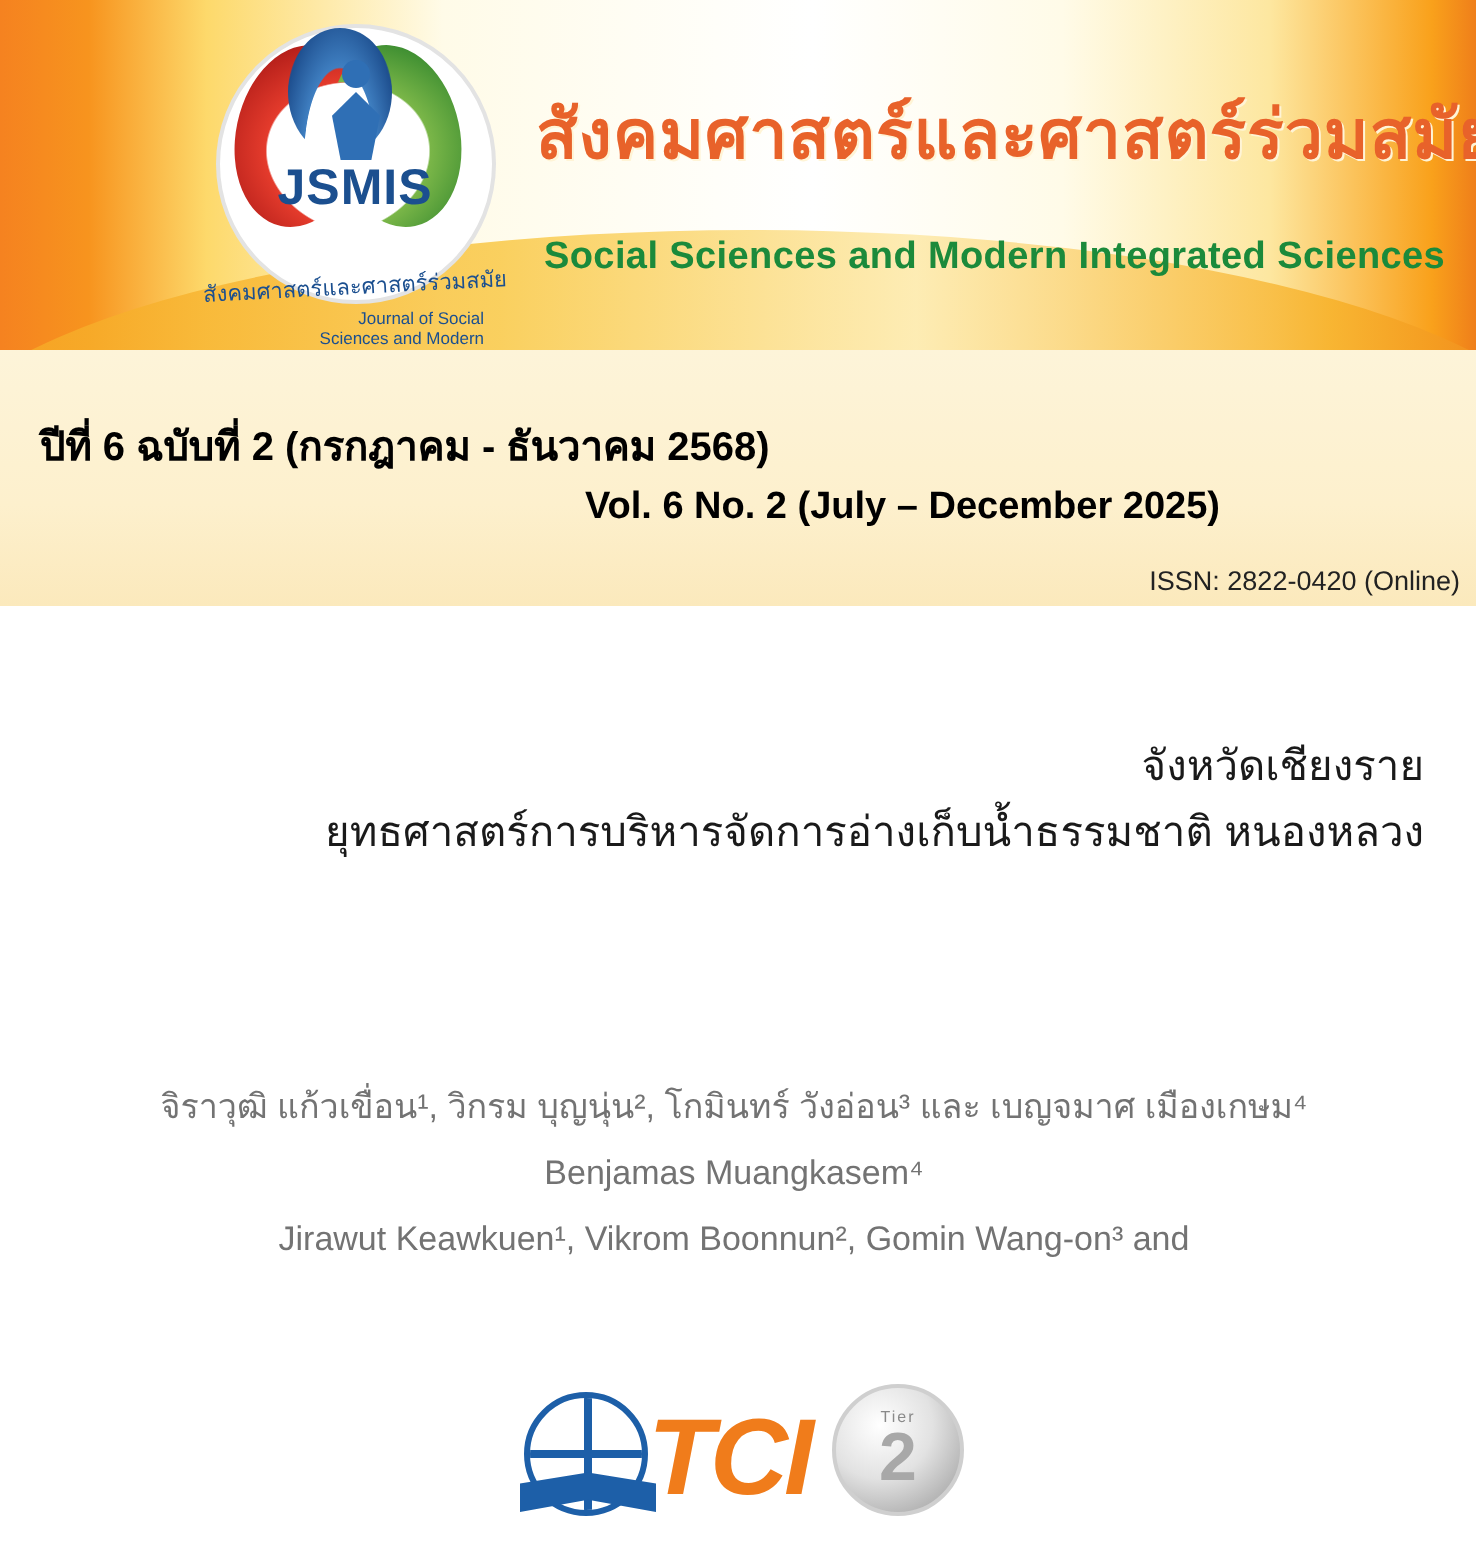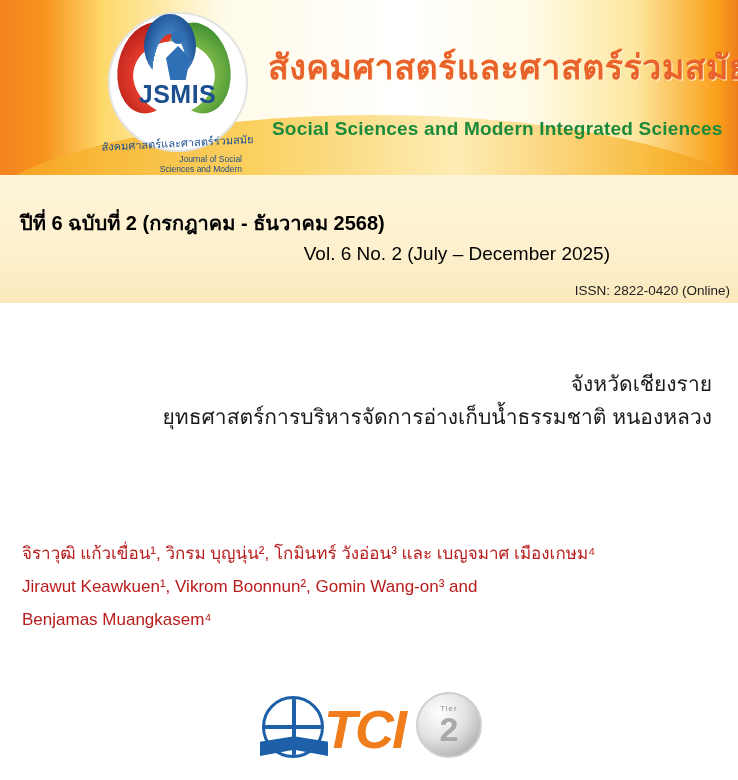--- a/index.html
+++ b/index.html
@@ -176,21 +176,21 @@
     position: absolute;
     left: 20px; top: 32px;
     font-size: 20px;
     font-weight: bold;
     color: #000000;
   }
   .issue-eng {
     position: absolute;
     right: 128px; top: 68px;
     font-size: 19px;
-    font-weight: normal;
+    font-weight: bold;
     color: #000000;
   }
   .issn {
     position: absolute;
     right: 8px; top: 108px;
     font-size: 13.5px;
     color: #222222;
   }
 
   
@@ -216,24 +216,24 @@
     text-align: right;
     font-size: 20.5px;
     line-height: 34px;
     color: #1a1a1a;
     letter-spacing: .4px;
   }
   .authors {
     position: absolute;
     right: 26px; top: 234px;
     width: 690px;
-    text-align: left;
+    text-align: center;
     font-size: 17px;
     line-height: 33px;
-    color: #b91c1c;
+    color: #737373;
   }
 
   
   .tci {
     position: absolute;
     left: 262px; bottom: 14px;
     width: 220px; height: 78px;
   }
   .tci-globe {
     position: absolute;
@@ -341,22 +341,22 @@
 
   <div class="main">
     <div class="title-thai">
       <div>จังหวัดเชียงราย</div>
       <div>ยุทธศาสตร์การบริหารจัดการอ่างเก็บน้ำธรรมชาติ หนองหลวง</div>
     </div>
 
 
     <div class="authors">
       <div>จิราวุฒิ แก้วเขื่อน¹, วิกรม บุญนุ่น², โกมินทร์ วังอ่อน³ และ เบญจมาศ เมืองเกษม⁴</div>
+      <div>Benjamas Muangkasem⁴</div>
       <div>Jirawut Keawkuen¹, Vikrom Boonnun², Gomin Wang-on³ and</div>
-      <div>Benjamas Muangkasem⁴</div>
     </div>
 
     <div class="tci">
       <div class="tci-globe"></div>
       <div class="tci-book"></div>
       <div class="tci-text">TCI</div>
       <div class="tci-tier">
         <div class="tci-tier-label">Tier</div>
         <div class="tci-tier-num">2</div>
       </div>

